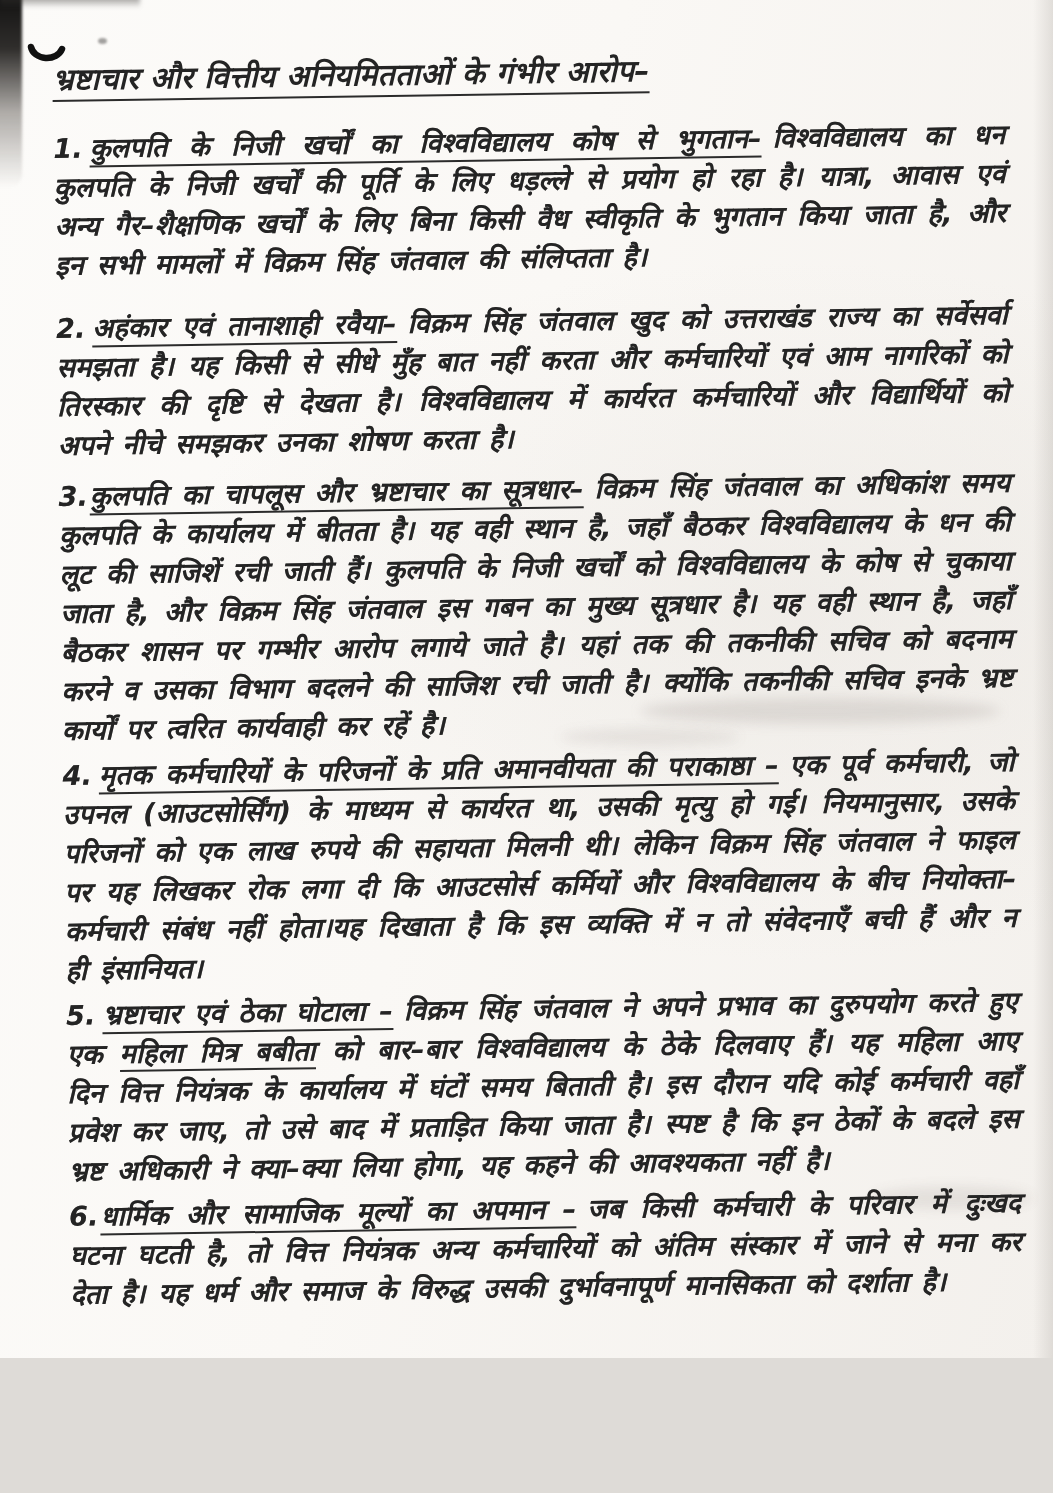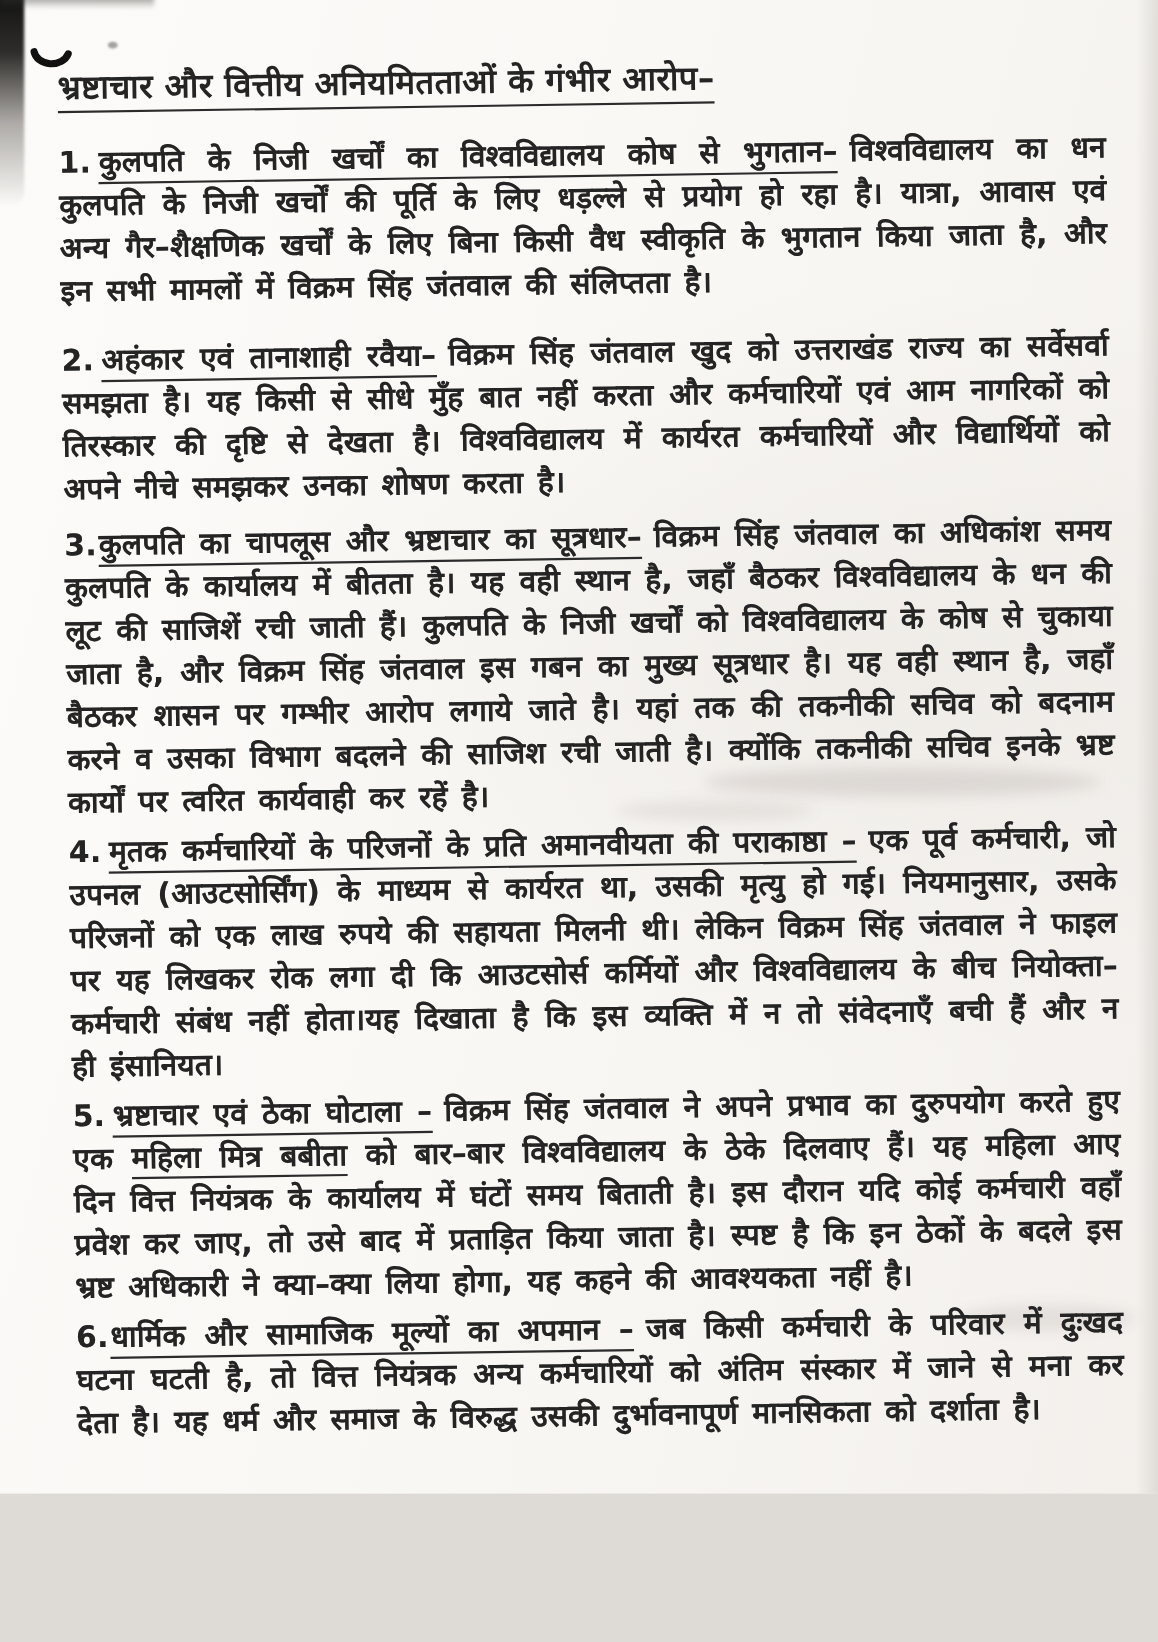--- a/index.html
+++ b/index.html
@@ -8,20 +8,21 @@
     position: relative;
     width: 1053px;
     height: 1358px;
     margin: 0 auto;
     overflow: hidden;
     background:
       radial-gradient(ellipse 900px 500px at 75% 45%, rgba(225,221,215,0.35), rgba(225,221,215,0) 70%),
       linear-gradient(104deg, #fcfbf9 0%, #faf8f5 45%, #f3f0ec 100%);
     font-family: "DejaVu Sans", sans-serif;
     color: #242424;
+    font-style: italic;
   }
 
   
   .corner-shadow {
     position: absolute; left: -8px; top: -12px;
     width: 30px; height: 200px;
     background: linear-gradient(to bottom,
       #0e0e0e 0%, #2f2d2b 30%,
       rgba(110,105,100,0.55) 62%,
       rgba(160,155,150,0) 100%);

